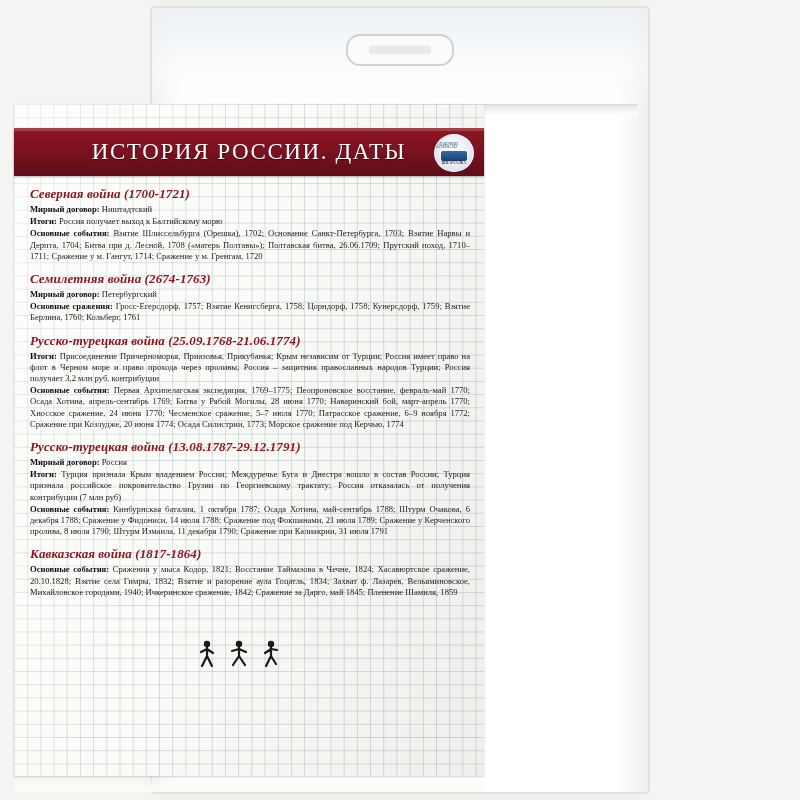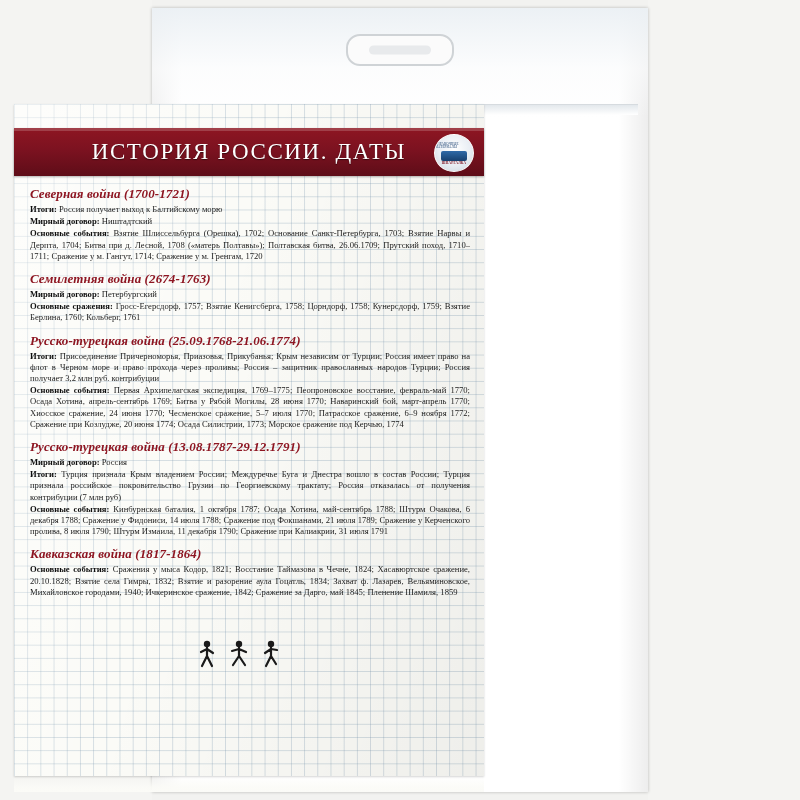--- a/index.html
+++ b/index.html
@@ -252,22 +252,22 @@
     <span class="logo-badge">
       <span class="logo-top">СПРАВОЧНЫЕ МАТЕРИАЛЫ</span>
       <span class="logo-mid"></span>
       <span class="logo-bot">ШПАРГАЛКА</span>
     </span>
   </div>
 
   <div class="content" id="content">
       <div class="section">
         <div class="sec-head">Северная война (1700-1721)</div>
+        <div class="row"><span class="lbl">Мирный договор:</span><span> Ништадтский</span></div>
         <div class="row"><span class="lbl">Итоги:</span><span> Россия получает выход к Балтийскому морю</span></div>
-        <div class="row"><span class="lbl">Мирный договор:</span><span> Ништадтский</span></div>
         <div class="row"><span class="lbl">Основные события:</span><span> Взятие Шлиссельбурга (Орешка), 1702; Основание Санкт-Петербурга, 1703; Взятие Нарвы и Дерпта, 1704; Битва при д. Лесной, 1708 («матерь Полтавы»); Полтавская битва, 26.06.1709; Прутский поход, 1710–1711; Сражение у м. Гангут, 1714; Сражение у м. Гренгам, 1720</span></div>
       </div>
       <div class="section">
         <div class="sec-head">Семилетняя война (2674-1763)</div>
         <div class="row"><span class="lbl">Мирный договор:</span><span> Петербургский</span></div>
         <div class="row"><span class="lbl">Основные сражения:</span><span> Гросс-Егерсдорф, 1757; Взятие Кенигсберга, 1758; Цорндорф, 1758; Кунерсдорф, 1759; Взятие Берлина, 1760; Кольберг, 1761</span></div>
       </div>
       <div class="section">
         <div class="sec-head">Русско-турецкая война (25.09.1768-21.06.1774)</div>
         <div class="row"><span class="lbl">Итоги:</span><span> Присоединение Причерноморья, Приазовья, Прикубанья; Крым независим от Турции; Россия имеет право на флот в Черном море и право прохода через проливы; Россия – защитник православных народов Турции; Россия получает 3,2 млн руб. контрибуции</span></div>

